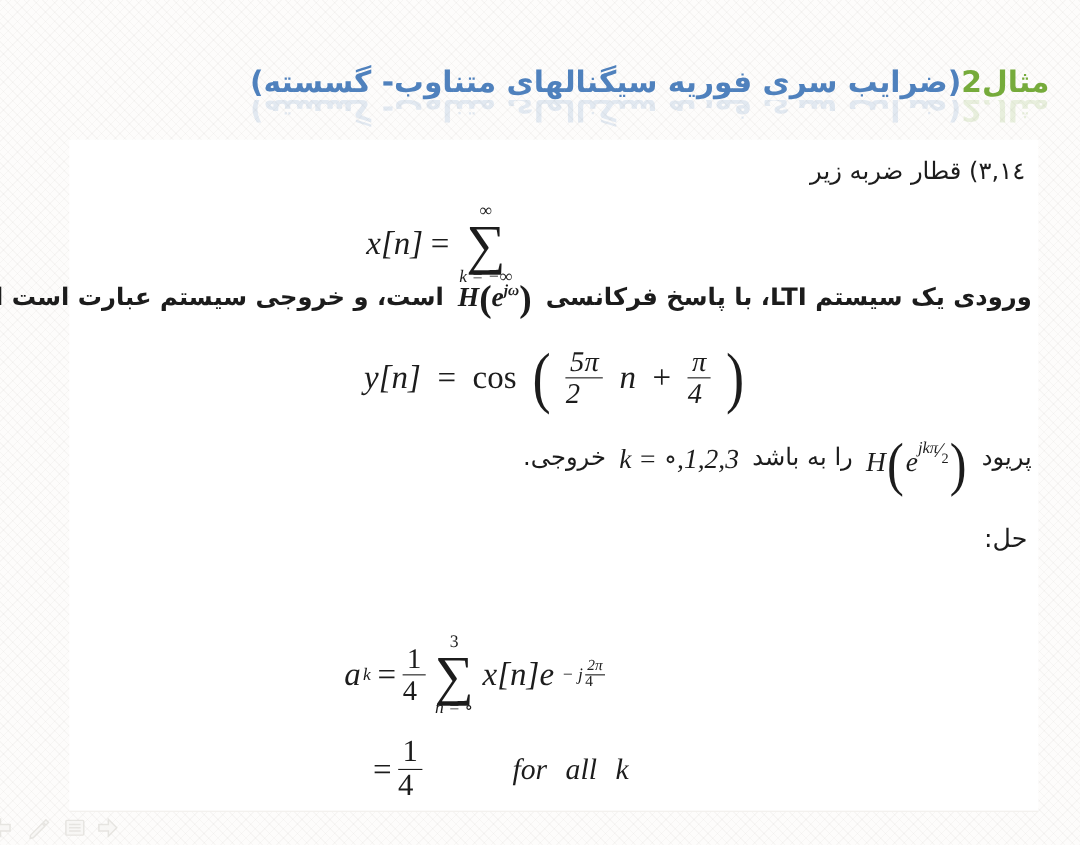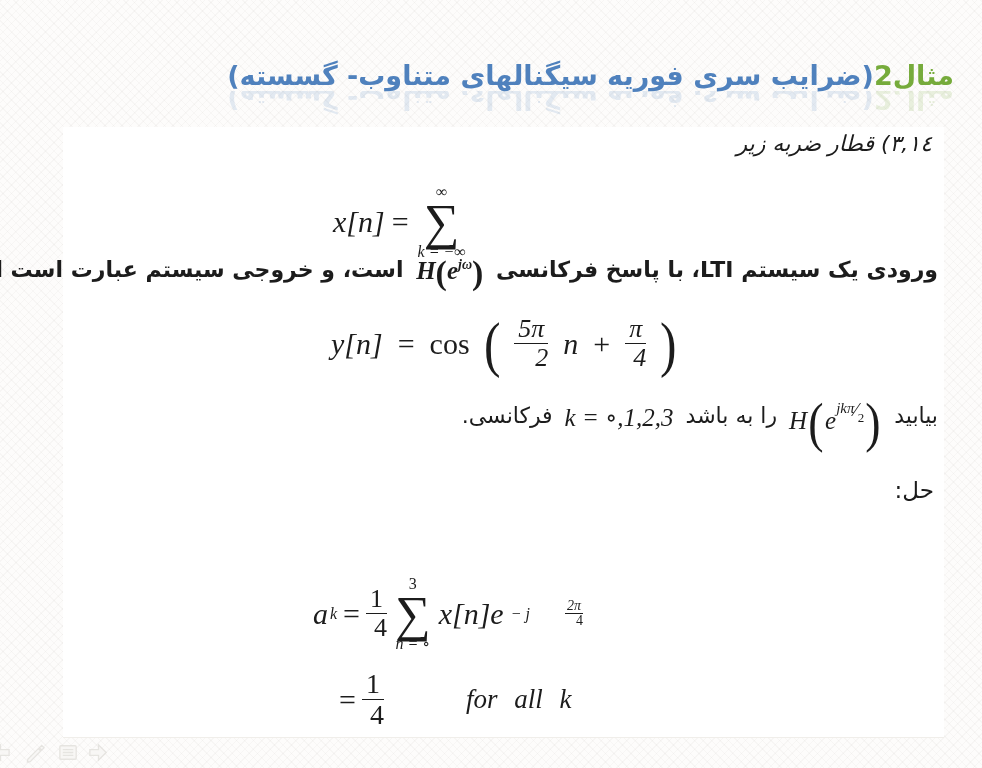--- a/index.html
+++ b/index.html
@@ -24,21 +24,21 @@
   .panel{
     position:absolute; left:63px; top:127px; width:881px; height:611px;
     background:#ffffff; border-bottom:1px solid #f0eeea;
   }
 
   
   .rtl{
     position:absolute; direction:rtl; white-space:nowrap;
     font-size:22px; color:#1c1c1c;
   }
-  .l-heading{ top:4px;  right:12px;font-style:italic; }
+  .l-heading{ top:17px;  right:12px; }
   .l-lti    { top:130px; right:6px;font-weight:bold; }
   .l-find   { top:272px; right:6px; }
   .l-hal    { top:350px; right:10px; font-size:23px;text-align:center; }
   .l-signal { top:392px; right:6px; }
 
   
   .im{
     display:inline-block; direction:ltr;
     font-family:"Liberation Serif","DejaVu Serif",serif;
     font-style:italic; font-size:25px; vertical-align:middle; margin:0 5px;
@@ -62,24 +62,24 @@
   .eq3{ left:250px; top:448px; gap:6px; }
   .eq4{ left:276px; top:542px; gap:6px; }
 
   .it{ font-style:italic; }
   .up{ font-style:normal; }
 
   .sigma-block{ display:inline-flex; flex-direction:column; align-items:center; line-height:1; margin:0 2px; }
   .sigma{ font-size:50px; font-style:normal; line-height:0.85; }
   .lim{ font-size:16px; line-height:1.1; }
 
-  .frac{ display:inline-flex; flex-direction:column; align-items:flex-end; line-height:1.08; font-size:26px; }
+  .frac{ display:inline-flex; flex-direction:column; align-items:flex-start; line-height:1.08; font-size:26px; }
   .frac .num{ border-bottom:1.5px solid #1c1c1c; padding:0 4px; }
   .frac.small{ font-size:14px; line-height:1.05; }
-  .frac.small .num{ border-bottom:1px solid #1c1c1c; padding:0 2px;margin-left:33px; }
+  .frac.small .num{ border-bottom:1px solid #1c1c1c; padding:0 2px; }
 
   .bigp{ font-style:normal; font-size:62px; line-height:0; display:inline-block; transform:scaleX(0.8); margin:0 -3px; }
 
   .supblock{ display:inline-flex; align-items:flex-start; vertical-align:18px; font-size:16px; margin-left:1px; }
   .supblock .pre{ font-style:italic; margin-right:2px; margin-top:6px; }
 
   .gap70{ display:inline-block; width:70px; }
   .forall{ font-style:italic; font-size:27px; word-spacing:10px; }
 
   
@@ -134,25 +134,25 @@
     <span class="it">n</span>
     <span class="up">+</span>
     <span class="frac it">
       <span class="num">π</span>
       <span class="den">4</span>
     </span>
     <span class="bigp">)</span>
   </div>
 
   <div class="rtl l-find">
-    <span>بیابید</span>
+    <span>پریود</span>
     <span class="im"><span>H</span><span class="bigip">(</span><span>e</span><span class="esup"><span>jkπ</span><span class="slash">⁄</span><span class="den up">2</span></span><span class="bigip">)</span></span>
     <span>را به باشد</span>
     <span class="im">k = ∘,1,2,3</span>
-    <span>فرکانسی.</span>
+    <span>خروجی.</span>
   </div>
 
   <div class="rtl l-hal">حل:</div>
 
 
   <div class="eq eq3">
     <span class="it">a</span>
       <span class="it" style="font-size:16px; vertical-align:-8px; margin-left:-4px;">k</span>
     <span class="up">=</span>
     <span class="frac up">

